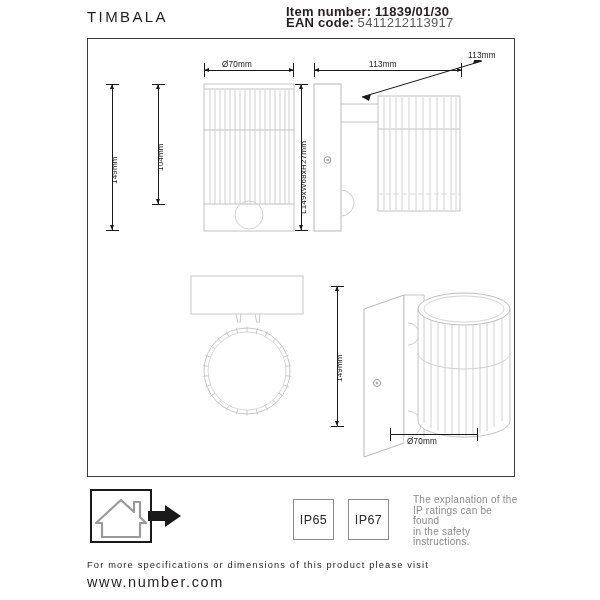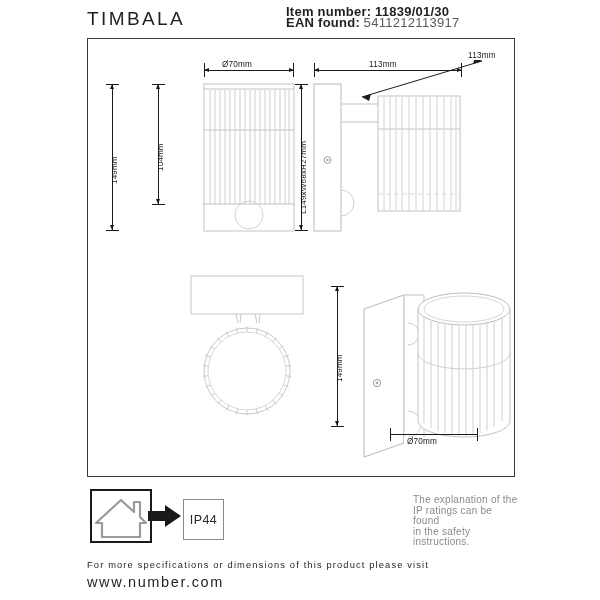--- a/index.html
+++ b/index.html
@@ -6,21 +6,21 @@
   body{
     width:600px;height:600px;background:#ffffff;
     font-family:"Liberation Sans",sans-serif;
     color:#231f20;position:relative;overflow:hidden;
   }
   .page{position:absolute;left:0;top:0;width:600px;height:600px;}
 
   
   .brand{
     position:absolute;left:87px;top:8px;
-    font-size:19px;letter-spacing:2.4px;font-weight:400;color:#231f20;
+    font-size:15px;letter-spacing:2.4px;font-weight:400;color:#231f20;
   }
   .meta{position:absolute;left:286px;top:7px;font-size:13px;line-height:10.5px;color:#231f20;}
   .meta .lbl{font-weight:bold;letter-spacing:.25px;}
   .meta .val{font-weight:bold;letter-spacing:.25px;}
   .meta .val-light{font-weight:normal;color:#5a5a5a;letter-spacing:.3px;}
 
   
   .frame{position:absolute;border:1.2px solid #3b3b3b;background:#fff;}
   #drawing-frame{left:87px;top:38px;width:426px;height:437px;}
   .dimln{position:absolute;background:#1a1a1a;}
@@ -63,21 +63,21 @@
 <div class="page">
 
   <div class="brand">TIMBALA</div>
 
   <div class="meta">
     <div>
       <span class="lbl">Item number:</span>
       <span class="val">11839/01/30</span>
     </div>
     <div>
-      <span class="lbl">EAN found:</span>
+      <span class="lbl">EAN code:</span>
       <span class="val-light">5411212113917</span>
     </div>
   </div>
 
   <div class="frame" id="drawing-frame">
 
     <div>
 
       <div class="dimln dim-h" style="left:116px;top:31px;width:90px;"></div>
       <div class="arrow ar-l" style="left:116px;top:28.5px;"></div>
@@ -287,21 +287,22 @@
   <div class="house-box">
     <svg width="58" height="50" viewBox="0 0 58 50">
       <path d="M4 32 L29 9 L42 21 L42 11 L48 11 L48 26 L54 32 L48 32 L48 46 L10 46 L10 32 Z" fill="#ffffff" stroke="#9a9a9a" stroke-width="2.2" stroke-linejoin="round"></path>
     </svg>
   </div>
 
   <svg style="position:absolute;left:148px;top:505px;" width="36" height="24">
     <polygon points="0,6 17,6 17,0 33,11 17,22 17,16 0,16" fill="#1a1a1a"></polygon>
   </svg>
 
-  <div class="ip-box" style="left:183px;top:499px;">IP44</div>
+  <div class="ip-box" style="left:293px;top:499px;">IP65</div>
+  <div class="ip-box" style="left:348px;top:499px;">IP67</div>
 
   <div class="ip-note">
     <div>The explanation of the</div>
     <div>IP ratings can be found</div>
     <div>in the safety</div>
     <div>instructions.</div>
   </div>
 
   <div class="foot1">For more specifications or dimensions of this product please visit</div>
   <div class="foot2">www.number.com</div>

